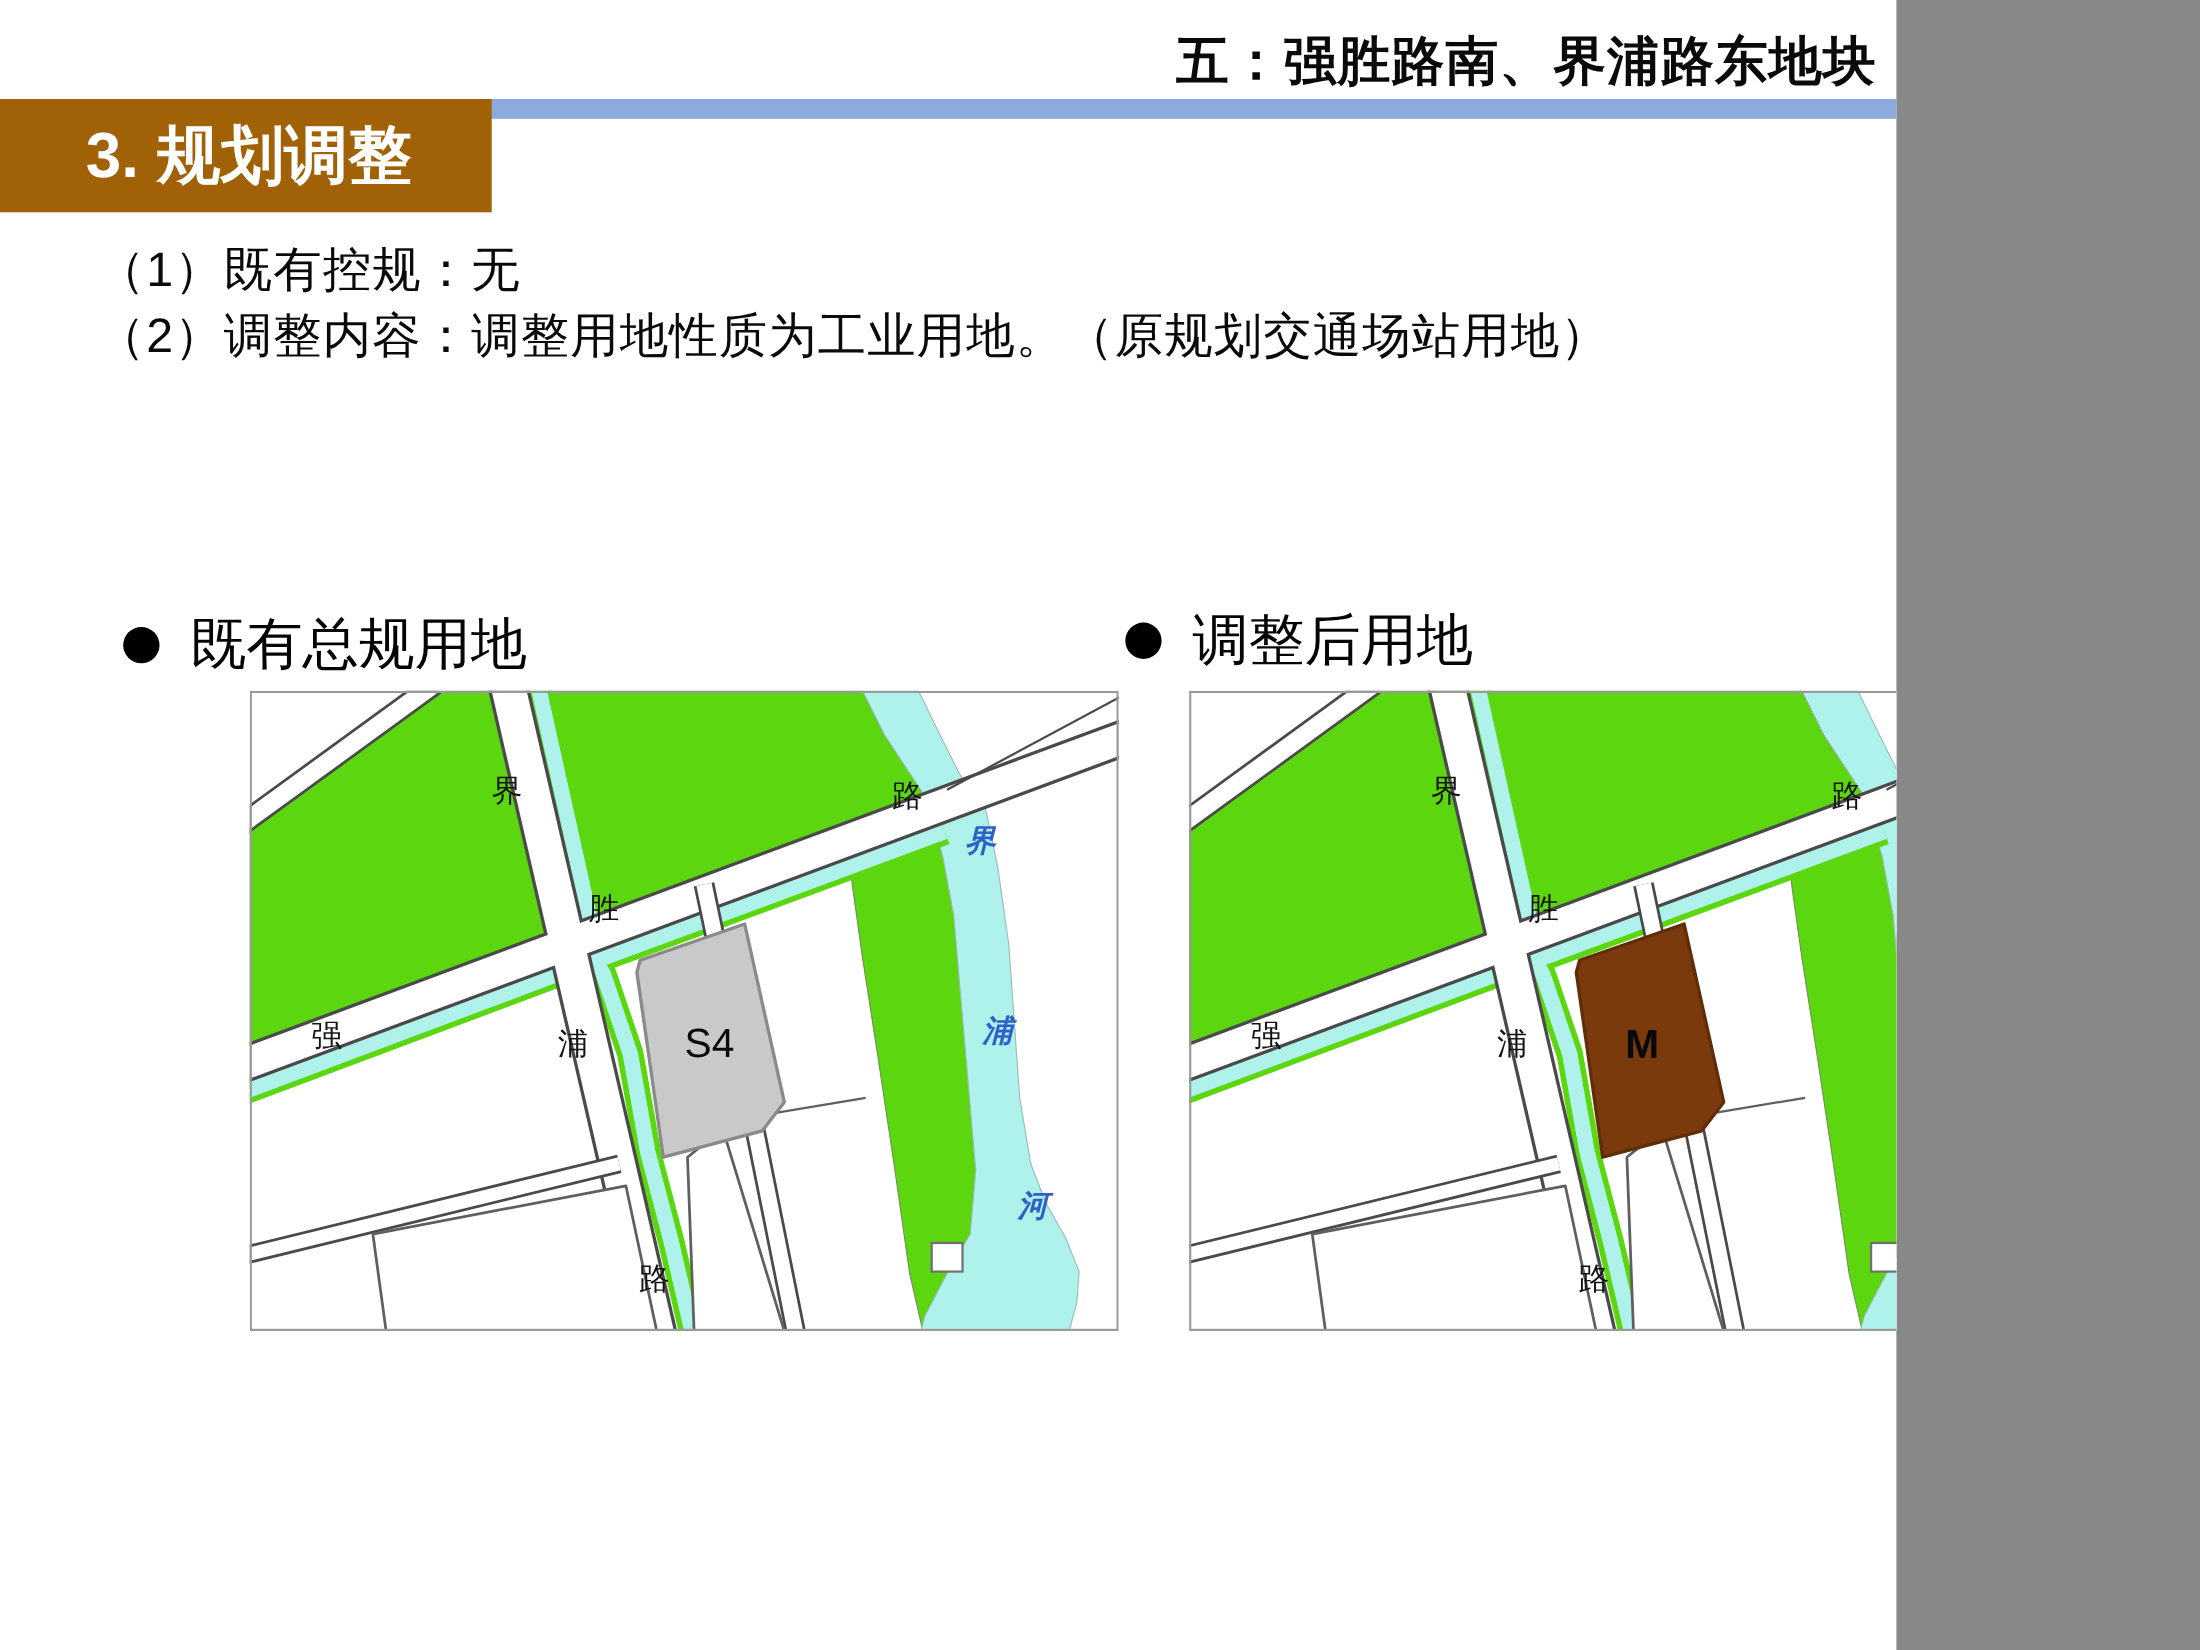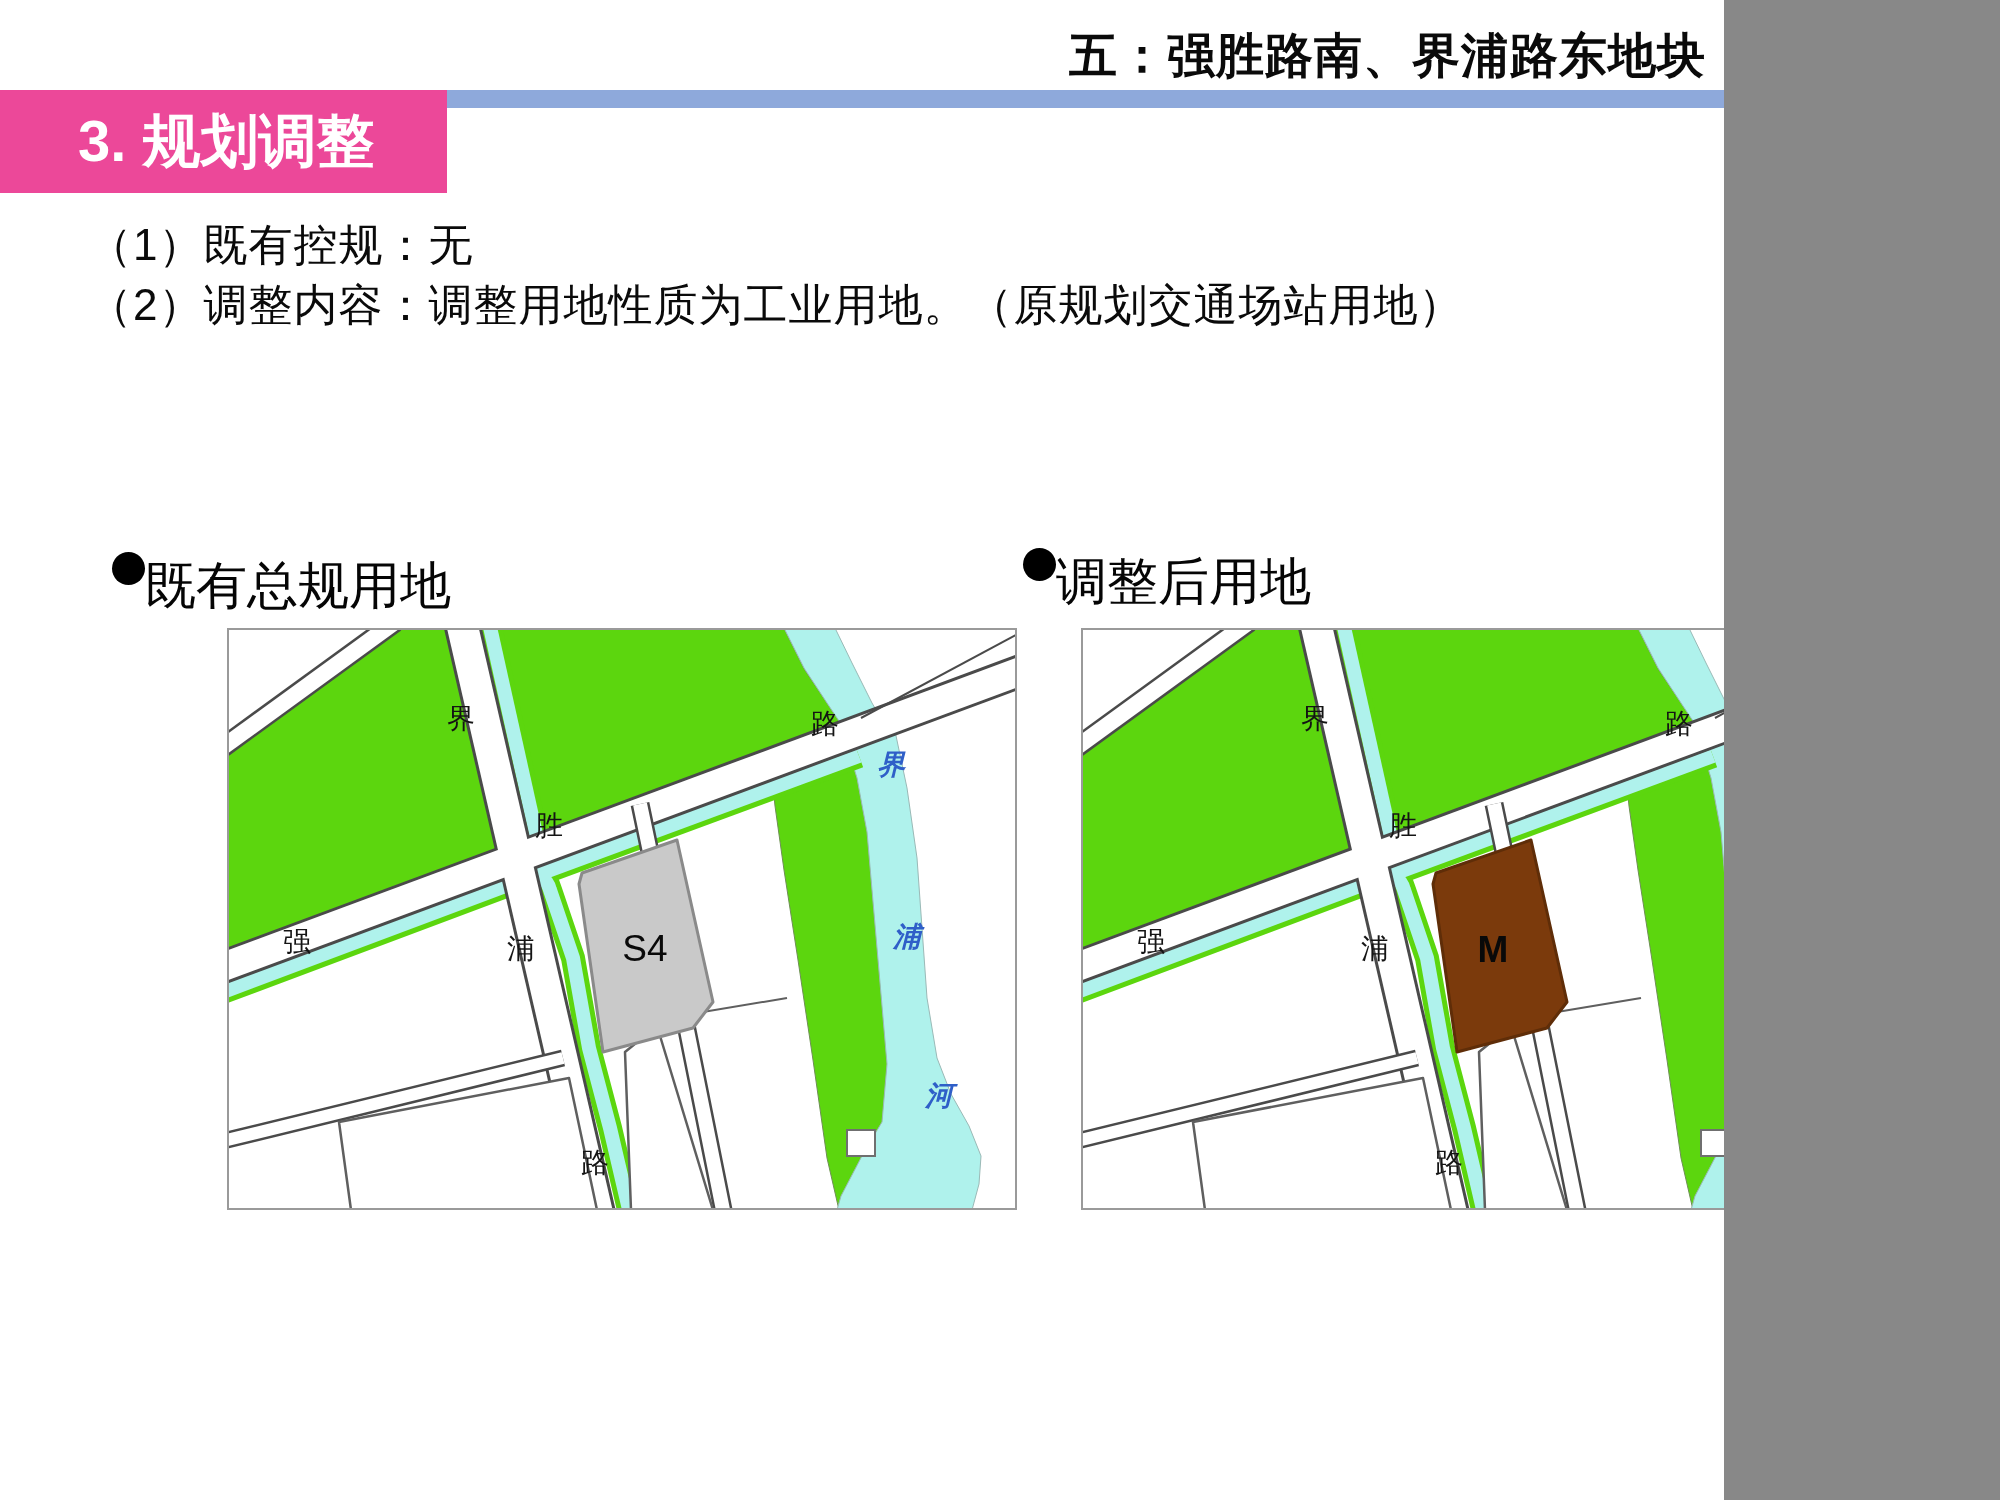--- a/index.html
+++ b/index.html
@@ -6,30 +6,30 @@
   .slide{
     position:relative;width:1724px;height:1500px;background:#ffffff;overflow:hidden;
     font-family:"Liberation Sans","DejaVu Sans",sans-serif;color:#000;
   }
   .slide-title{
     position:absolute;top:24px;right:18px;font-size:48px;font-weight:600;
     letter-spacing:1px;color:#0a0a0a;white-space:nowrap;
   }
   .banner-strip{position:absolute;top:90px;left:0;width:2000px;height:18px;background:#8EA9DB;}
   .banner-box{
-    position:absolute;top:90px;left:0;width:447px;height:103px;background:#ec4899;
+    position:absolute;top:90px;left:0;width:447px;height:103px;background:#a16207;
     display:flex;align-items:center;
   }
   .banner-box .banner-label{
     margin-left:78px;font-size:58px;font-weight:bold;color:#ffffff;white-space:nowrap;
   }
   .body-line{position:absolute;left:88px;font-size:44px;color:#0a0a0a;white-space:nowrap;letter-spacing:1px;}
   .body-line.l1{top:216px;}
   .body-line.l2{top:276px;}
-  .bullet-heading{position:absolute;display:flex;}
+  .bullet-heading{position:absolute;display:flex;align-items:center;gap:28px;}
   .bullet-heading.left{left:112px;top:552px;}
   .bullet-heading.right{left:1023px;top:548px;}
   .bullet-dot{width:33px;height:33px;border-radius:50%;background:#000;flex:0 0 auto;}
   .bullet-heading .label{font-size:51px;font-weight:500;color:#050505;white-space:nowrap;}
   .map-panel{position:absolute;top:628px;padding-left:40px;}
   .map-panel.before{left:187px;}
   .map-panel.after{left:1041px;}
   .map-panel svg{display:block;}
   .road-label{font:28px "Liberation Sans","DejaVu Sans",sans-serif;fill:#141414;text-anchor:middle;}
   .river-label{font:italic 600 28px "DejaVu Serif",serif;fill:#2F5FC8;text-anchor:middle;}

